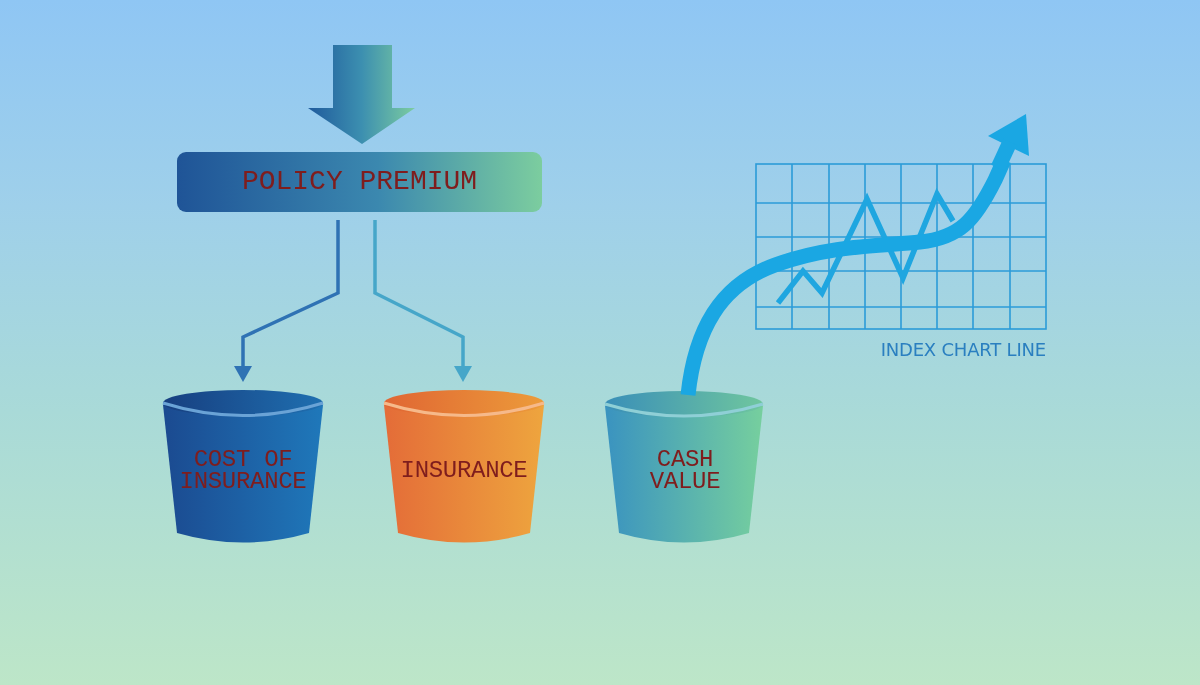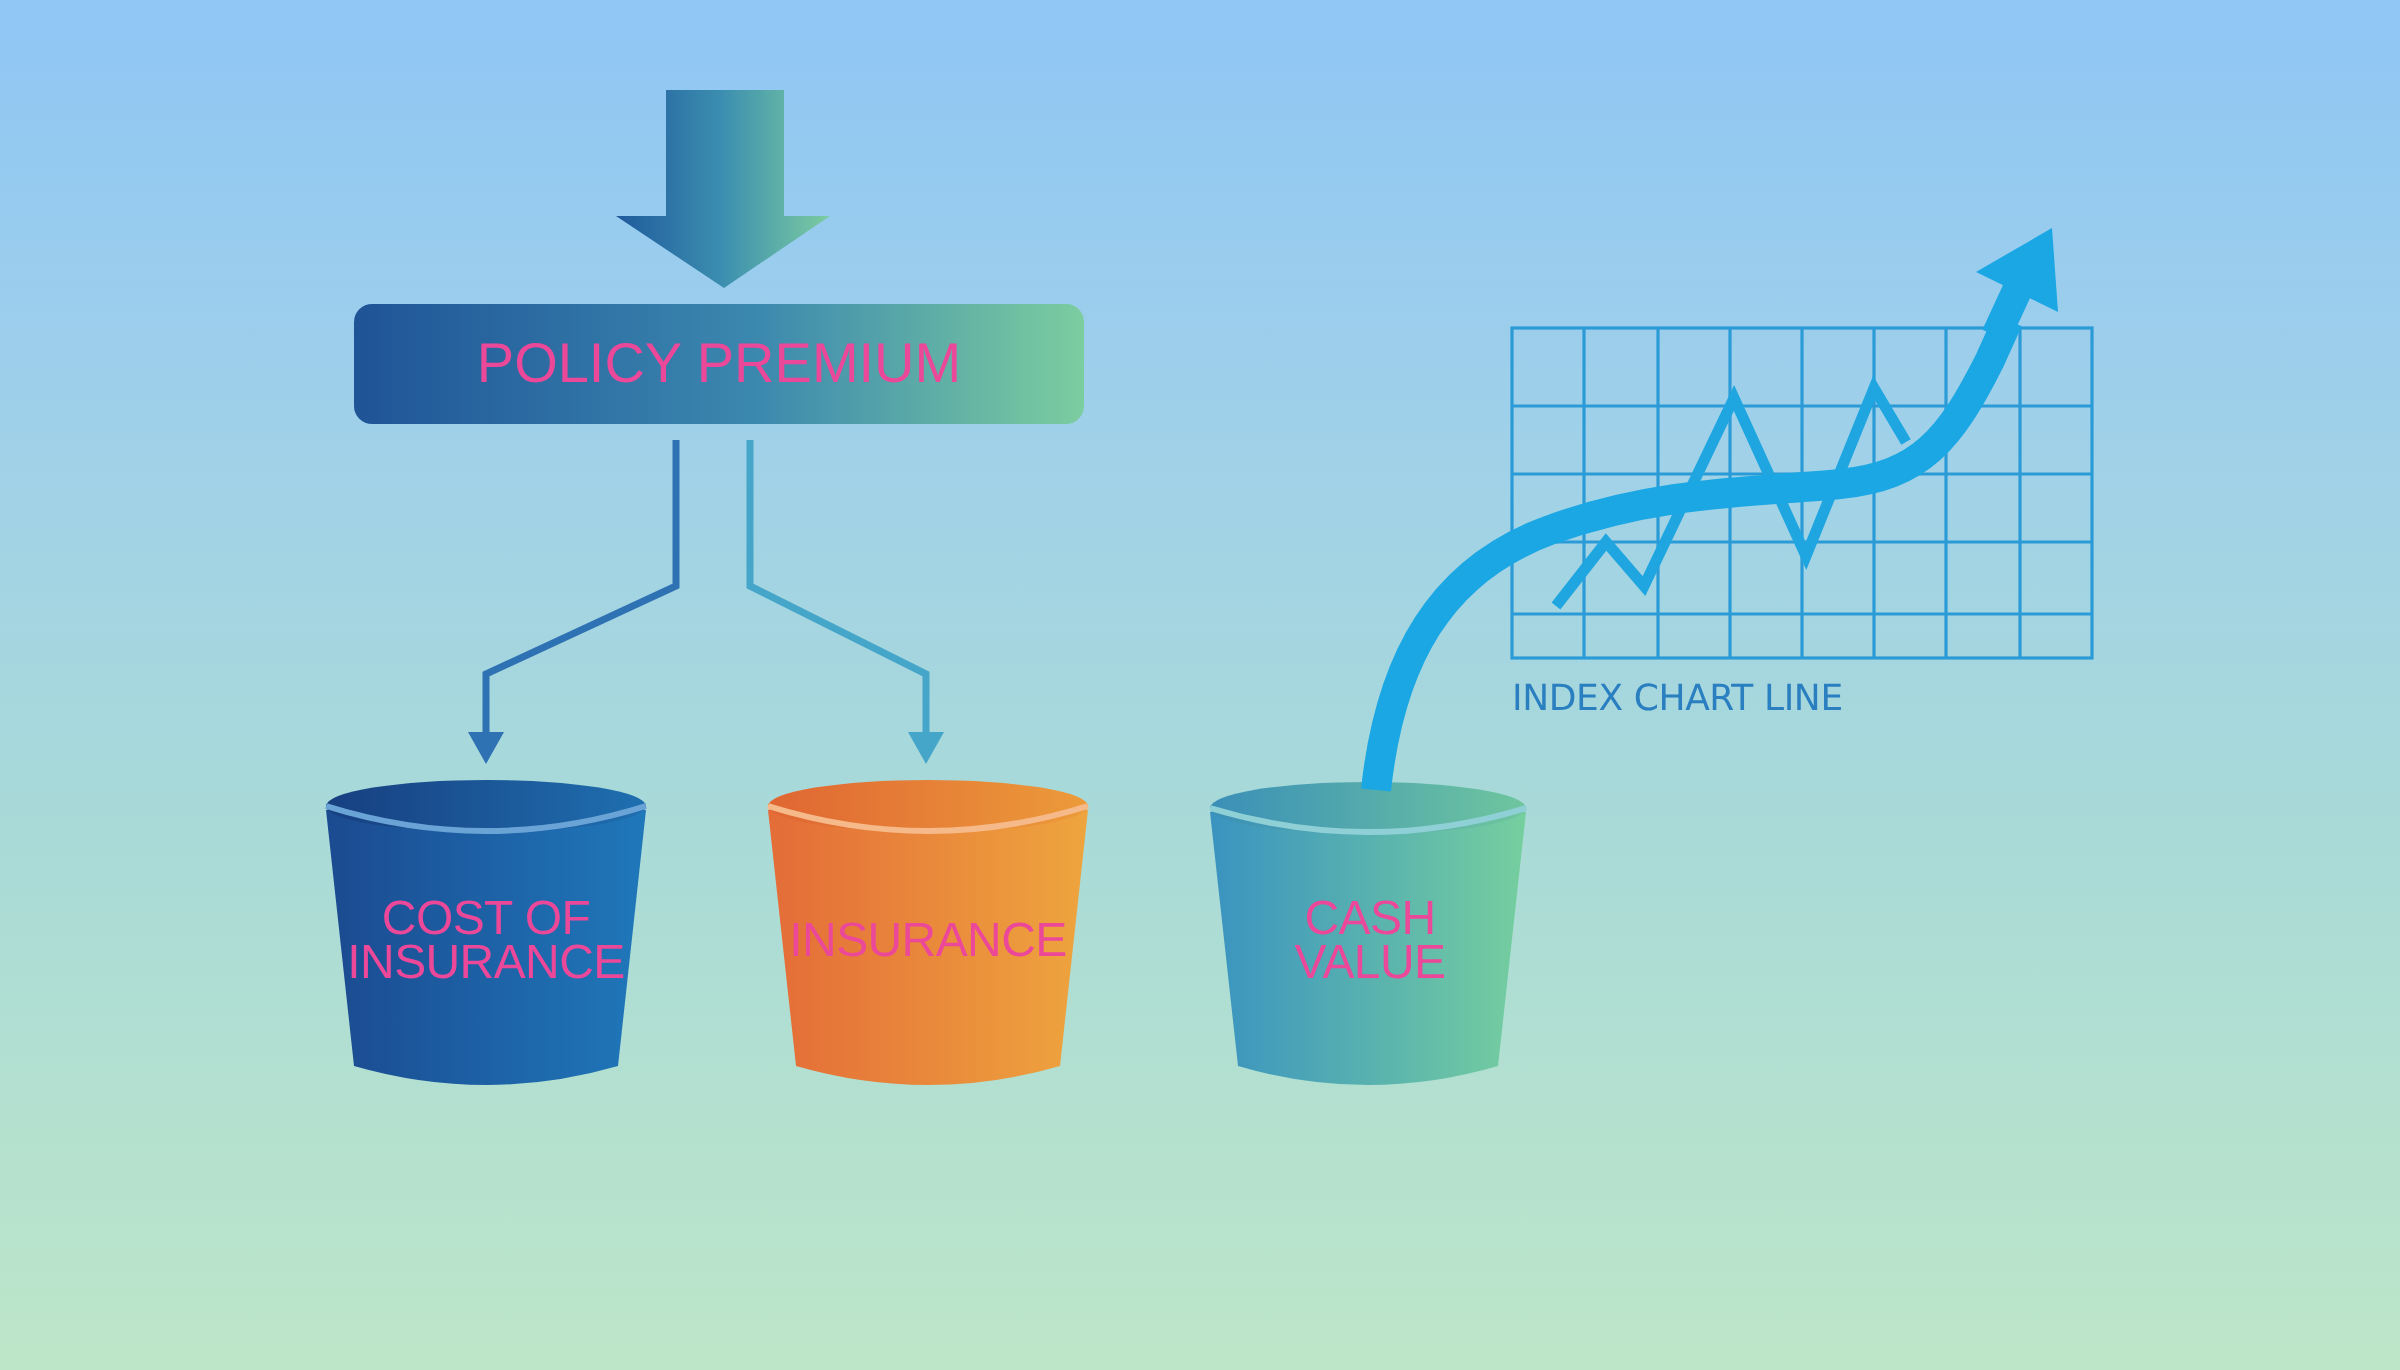--- a/index.html
+++ b/index.html
@@ -16,23 +16,23 @@
   }
   #canvas {
     position: absolute;
     left: 0;
     top: 0;
     width: 1200px;
     height: 685px;
   }
   .label {
     position: absolute;
-    color: #ec4899;
+    color: #7f1d1d;
     text-align: center;
-    font-family: Liberation Sans, sans-serif;
+    font-family: Liberation Mono, monospace;
     letter-spacing: -0.3px;
     white-space: pre-line;
   }
   #premium-label {
     left: 177px;
     top: 152px;
     width: 365px;
     height: 60px;
     line-height: 60px;
     font-size: 28px;
@@ -44,21 +44,21 @@
     width: 160px;
   }
   #coi-label { left: 163px; top: 449px; }
   #exp-label { left: 384px; top: 460px; }
   #cash-label { left: 605px; top: 449px; }
   #chart-caption {
     position: absolute;
     left: 756px;
     top: 339px;
     width: 290px;
-    text-align: left;
+    text-align: right;
     font-size: 18px;
     color: #2a7fc0;
     letter-spacing: -0.2px;
   }
 </style>
 </head>
 <body>
 
 <svg id="canvas" viewBox="0 0 1200 685" xmlns="http://www.w3.org/2000/svg">
   <defs>

